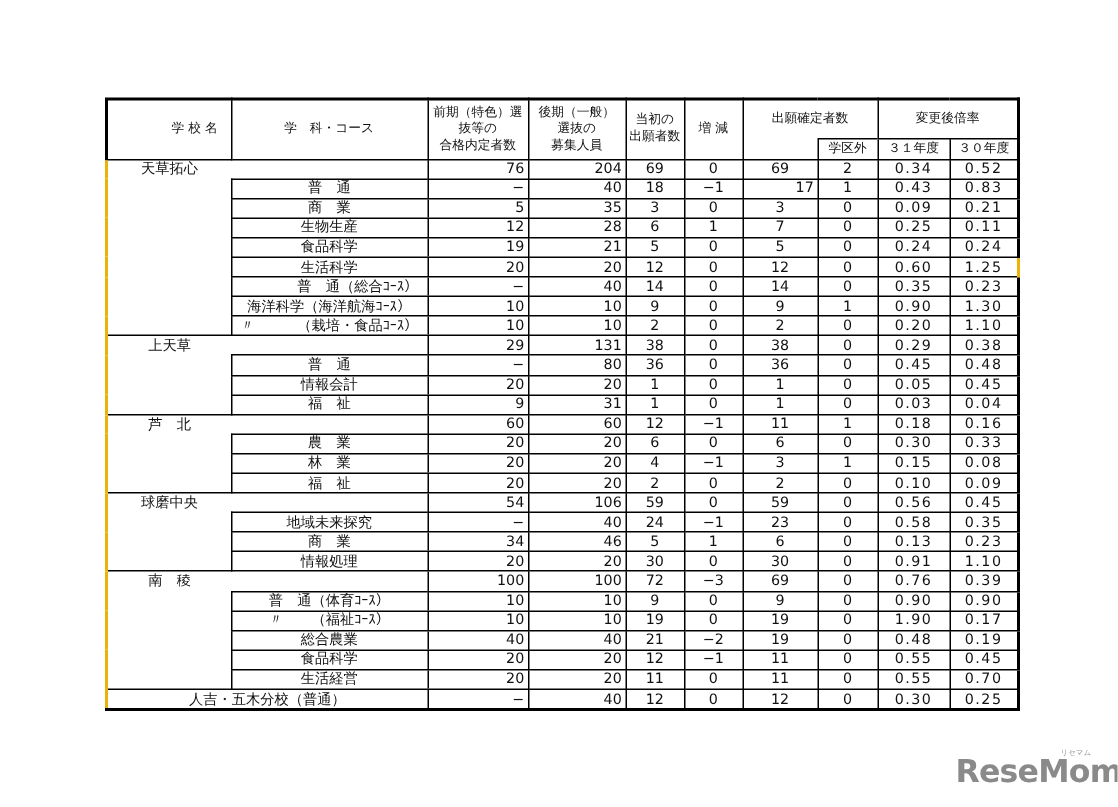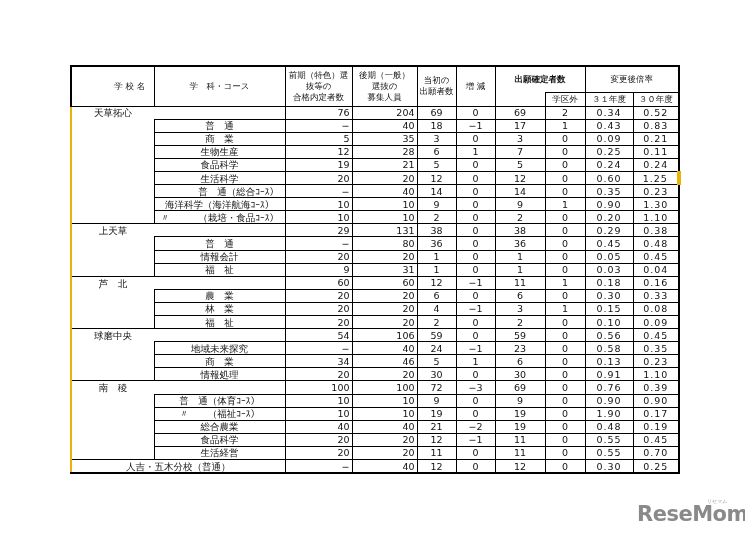--- a/index.html
+++ b/index.html
@@ -61,21 +61,21 @@
       <th rowspan="2" class="hdr-tall">
         <div>後期（一般）</div>
           <div>選抜の</div>
           <div>募集人員</div>
       </th>
       <th rowspan="2" class="hdr-tall">
         <div>当初の</div>
           <div>出願者数</div>
       </th>
       <th rowspan="2">増 減</th>
-      <th colspan="2" style="border-bottom:none;font-weight:bold;">出願確定者数</th>
+      <th colspan="2" style="border-bottom:none;">出願確定者数</th>
       <th colspan="2">変更後倍率</th>
     </tr>
     <tr style="height:14px">
       <th style="border-top:none;border-bottom:1px solid #000;"></th>
       <th>学区外</th>
       <th>３１年度</th>
       <th>３０年度</th>
     </tr>
   </thead>
   <tbody id="tbody">
@@ -91,21 +91,21 @@
         <td class="rate">0.34</td>
         <td class="rate" style="border-right:2px solid #000;">0.52</td>
       </tr>
       <tr class="row">
         <td class="school"></td>
         <td class="course" style="border-top:1px solid #000;">普　通</td>
         <td class="num">−</td>
         <td class="num">40</td>
         <td class="num" style="text-align:center;">18</td>
         <td class="num" style="text-align:center;">−1</td>
-        <td class="num" style="text-align:center;">17</td>
+        <td class="num" style="">17</td>
         <td class="num" style="text-align:center;">1</td>
         <td class="rate">0.43</td>
         <td class="rate" style="border-right:2px solid #000;">0.83</td>
       </tr>
       <tr class="row">
         <td class="school"></td>
         <td class="course" style="border-top:1px solid #000;">商　業</td>
         <td class="num">5</td>
         <td class="num">35</td>
         <td class="num" style="text-align:center;">3</td>
@@ -142,21 +142,21 @@
       <tr class="row">
         <td class="school"></td>
         <td class="course" style="border-top:1px solid #000;margin-left:12px;">生活科学</td>
         <td class="num">20</td>
         <td class="num">20</td>
         <td class="num" style="text-align:center;">12</td>
         <td class="num" style="text-align:center;">0</td>
         <td class="num" style="text-align:center;">12</td>
         <td class="num" style="text-align:center;">0</td>
         <td class="rate">0.60</td>
-        <td class="rate" style="border-right:4px solid #eab308;">1.25</td>
+        <td class="rate" style="border-right:2px solid #eab308;">1.25</td>
       </tr>
       <tr class="row">
         <td class="school"></td>
         <td class="course" style="border-top:1px solid #000;padding-left:40px;">普　通（総合ｺｰｽ）</td>
         <td class="num">−</td>
         <td class="num">40</td>
         <td class="num" style="text-align:center;">14</td>
         <td class="num" style="text-align:center;">0</td>
         <td class="num" style="text-align:center;">14</td>
         <td class="num" style="text-align:center;">0</td>

